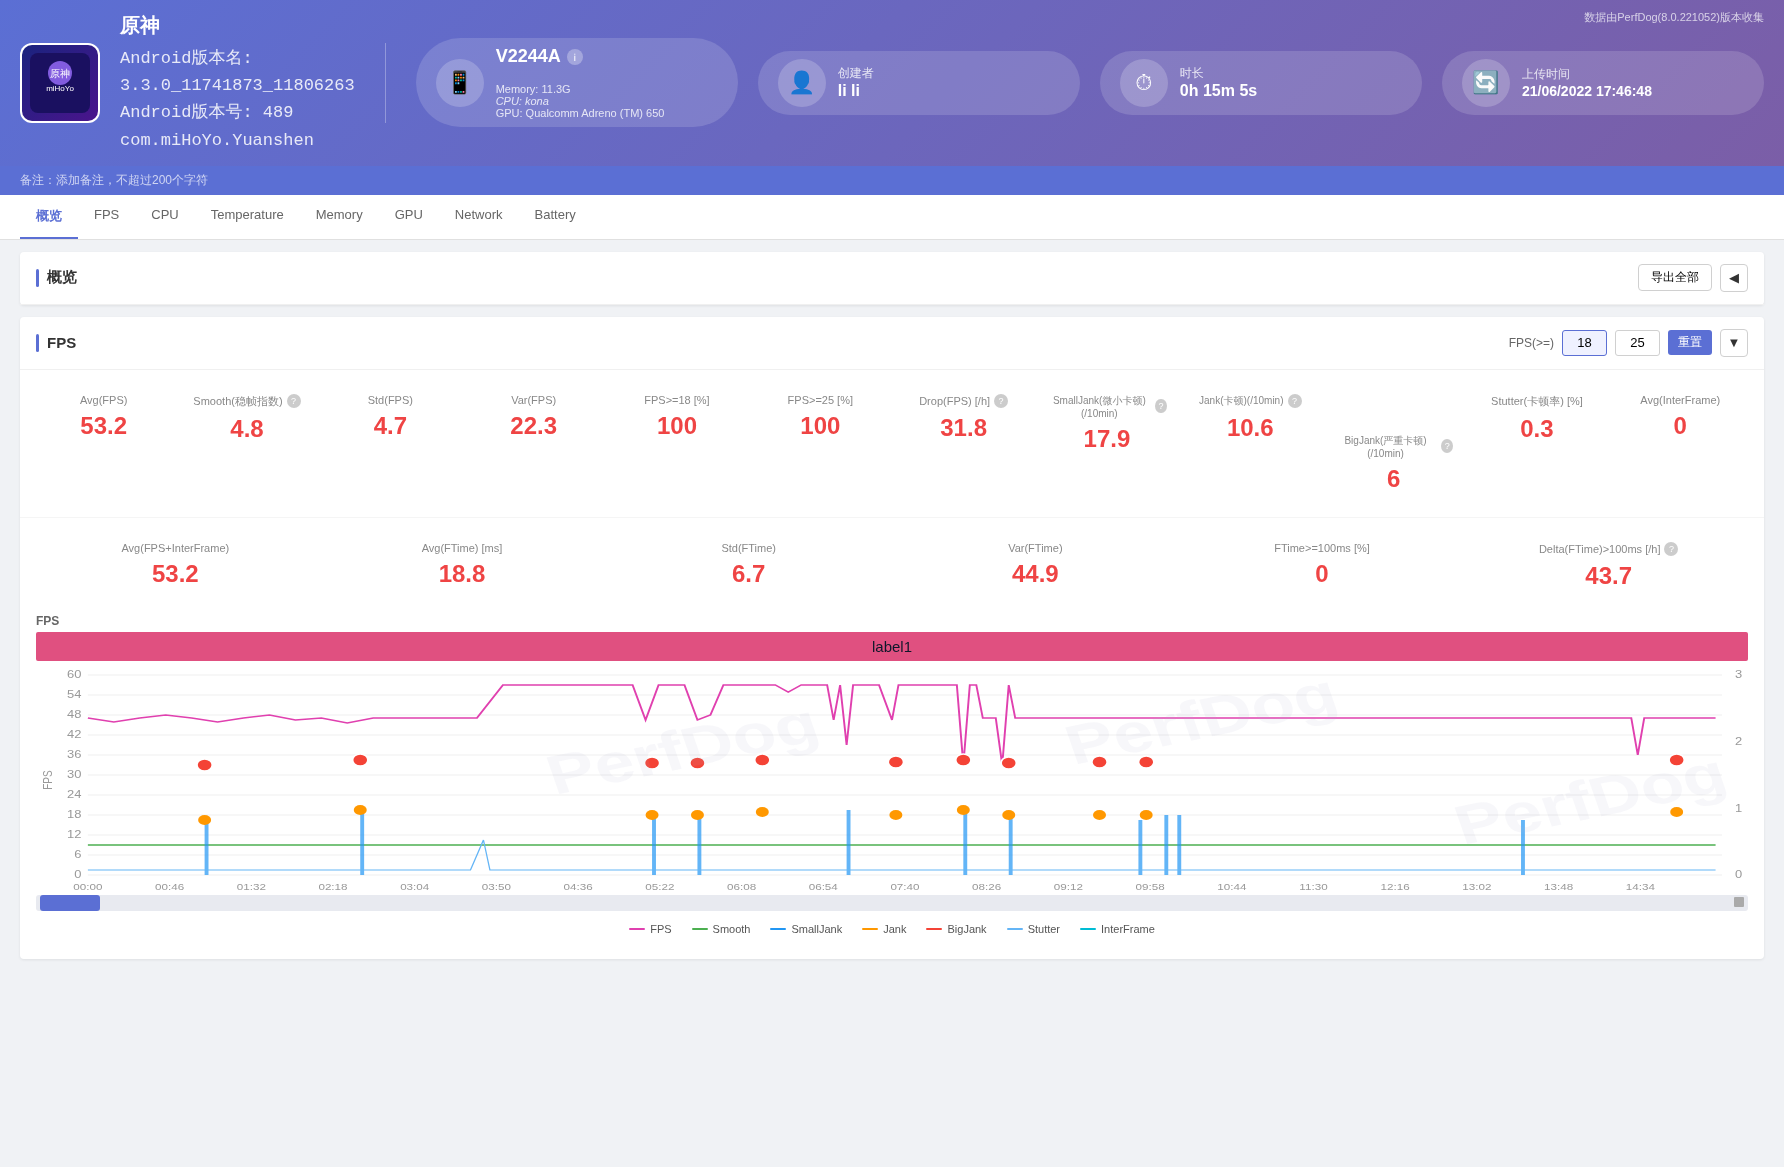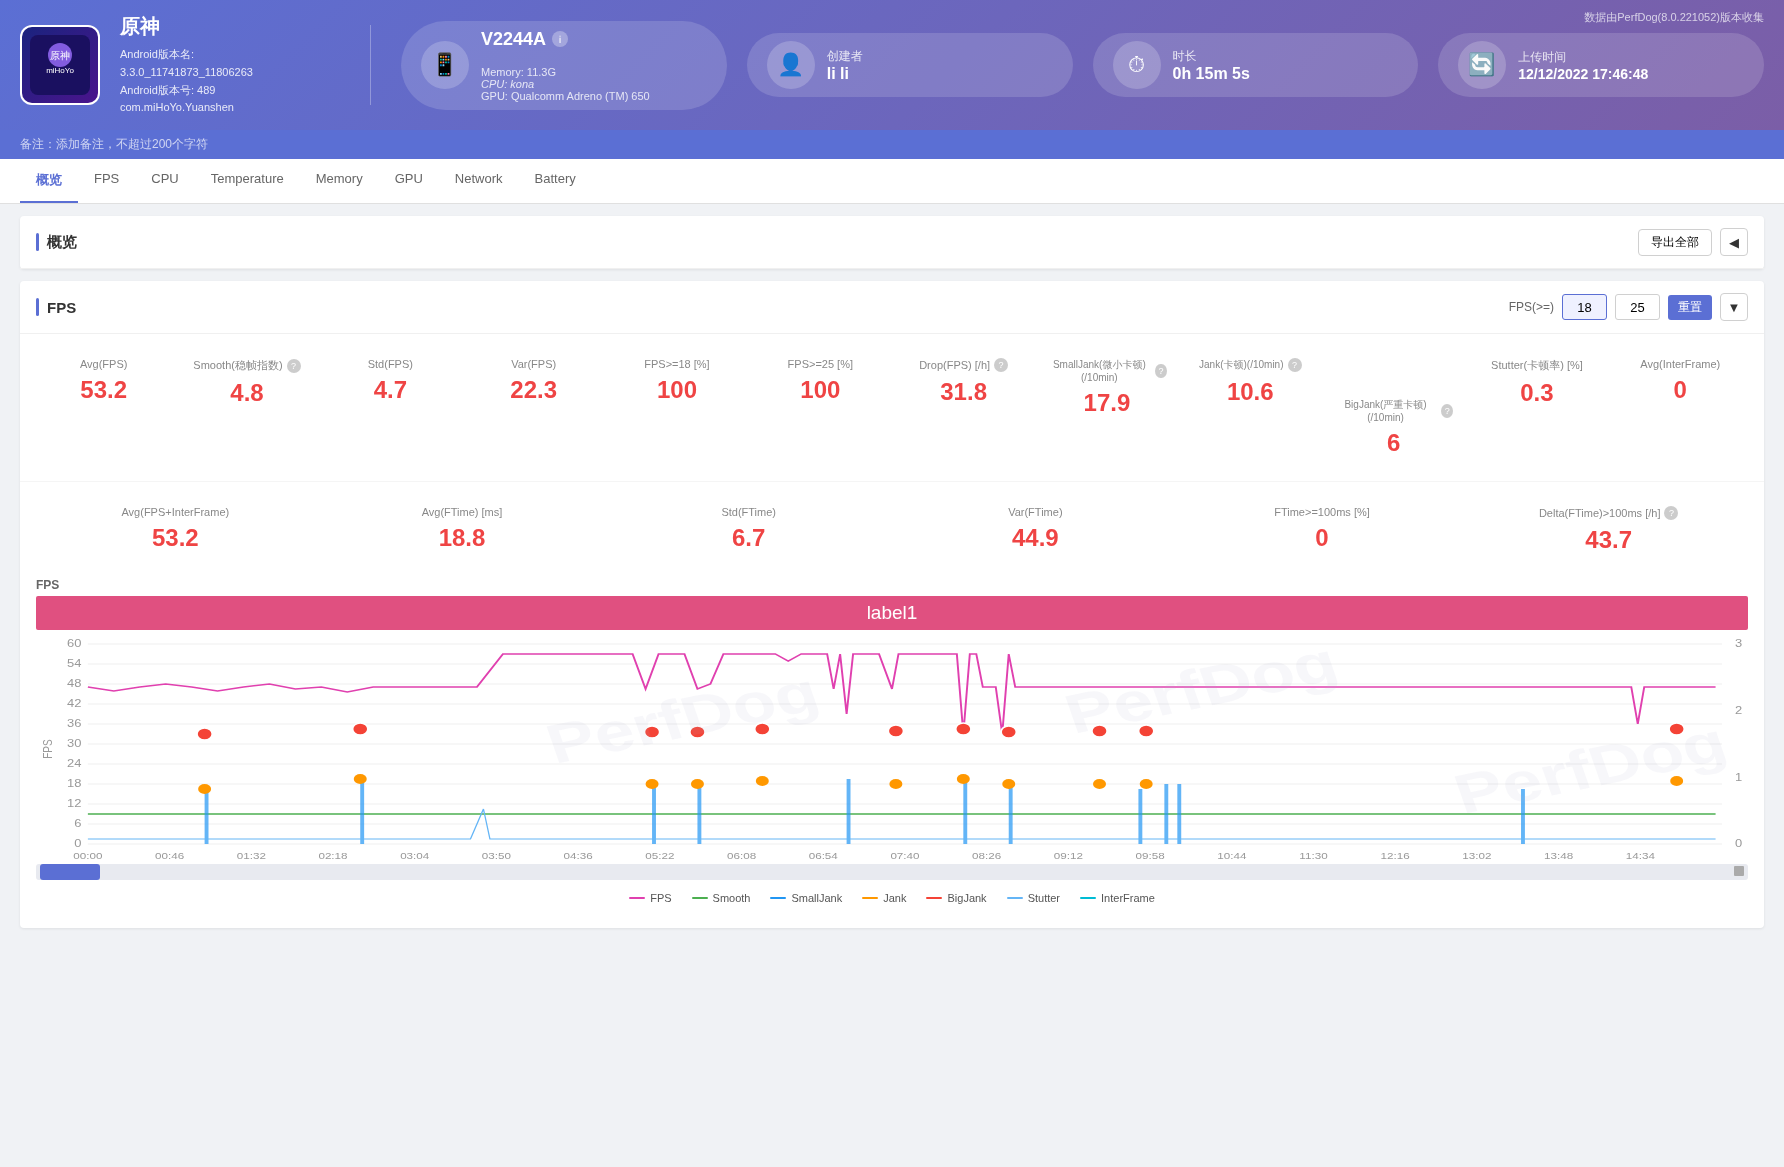--- a/index.html
+++ b/index.html
@@ -4,21 +4,21 @@
   <style>
     * { box-sizing: border-box; margin: 0; padding: 0; }
     body { font-family: 'Microsoft YaHei', Arial, sans-serif; background: #f0f2f5; font-size: 13px; color: #333; }
 
     
     .header { background: linear-gradient(135deg, #5b6fd4 0%, #7b5ea7 100%); color: white; display: flex; align-items: center; padding: 12px 20px; gap: 20px; min-height: 130px; }
     .app-icon { width: 80px; height: 80px; background: #fff; border-radius: 12px; overflow: hidden; display: flex; align-items: center; justify-content: center; flex-shrink: 0; }
     .app-icon-inner { width: 76px; height: 76px; background: linear-gradient(135deg, #1a237e, #4a148c); border-radius: 10px; display: flex; align-items: center; justify-content: center; font-size: 10px; color: #fff; }
     .app-info { flex: 0 0 220px; }
     .app-name { font-size: 20px; font-weight: bold; margin-bottom: 6px; }
-    .app-detail { font-size: 11px; opacity: 0.85; line-height: 1.6; }
+    .app-detail { font-size: 17px; opacity: 0.85; line-height: 1.6; font-family: Liberation Mono, monospace; }
     .device-card { background: rgba(255,255,255,0.15); border-radius: 50px; display: flex; align-items: center; padding: 8px 20px; gap: 12px; flex: 1; min-width: 200px; }
     .device-icon { width: 48px; height: 48px; background: rgba(255,255,255,0.2); border-radius: 50%; display: flex; align-items: center; justify-content: center; font-size: 22px; }
 
     
     .note-bar { background: #5b6fd4; padding: 6px 20px; color: rgba(255,255,255,0.7); font-size: 12px; }
 
     
     .nav-bar { background: white; border-bottom: 1px solid #e0e0e0; display: flex; padding: 0 20px; }
     .nav-item { padding: 12px 16px; cursor: pointer; font-size: 13px; color: #666; border-bottom: 2px solid transparent; }
     .nav-item.active { color: #5b6fd4; border-bottom-color: #5b6fd4; font-weight: bold; }
@@ -43,21 +43,21 @@
     .stat-help { width: 14px; height: 14px; background: #ccc; border-radius: 50%; display: inline-flex; align-items: center; justify-content: center; font-size: 9px; color: white; cursor: pointer; }
 
     
     .fps-threshold { display: flex; align-items: center; gap: 8px; font-size: 12px; color: #666; }
     .fps-input { width: 45px; height: 26px; border: 1px solid #d0d0d0; border-radius: 3px; text-align: center; font-size: 13px; }
     .fps-input.active { border-color: #5b6fd4; background: #eff1ff; }
     .btn-reset { background: #5b6fd4; color: white; border: none; padding: 4px 10px; border-radius: 3px; font-size: 12px; cursor: pointer; }
 
     
     .chart-area { padding: 0 16px 16px; }
-    .chart-label-bar { background: #e05080; color: #ffffff; text-align: center; padding: 6px; font-size: 19px; margin-bottom: 4px; border-radius: 2px; }
+    .chart-label-bar { background: #e05080; color: #0f172a; text-align: center; padding: 6px; font-size: 15px; margin-bottom: 4px; border-radius: 2px; }
 
     
     .chart-scrollbar { height: 16px; background: #e8eaf0; margin: 4px 0; border-radius: 3px; position: relative; }
     .scrollbar-thumb { height: 100%; width: 60px; background: #5b6fd4; border-radius: 3px; position: absolute; left: 4px; }
 
     
     .chart-legend { display: flex; gap: 20px; justify-content: center; padding: 8px 0; flex-wrap: wrap; }
     .legend-item { display: flex; align-items: center; gap: 5px; font-size: 11px; color: #555; }
     .legend-dot { width: 16px; height: 2px; border-radius: 1px; }
     .legend-dot.fps { background: #e040af; }
@@ -128,21 +128,21 @@
     <div>
       <div style="font-size:12px;opacity:0.8;">时长</div>
       <div style="font-size:16px;font-weight:bold;">0h 15m 5s</div>
     </div>
   </div>
 
   <div class="device-card">
     <div class="device-icon">🔄</div>
     <div>
       <div style="font-size:12px;opacity:0.8;">上传时间</div>
-      <div style="font-size:14px;font-weight:bold;">12/12/2022 17:46:48</div>
+      <div style="font-size:14px;font-weight:bold;">21/06/2022 17:46:48</div>
     </div>
   </div>
 </div>
 
 <div class="note-bar">
   <span>备注：添加备注，不超过200个字符</span>
 </div>
 
 <div class="nav-bar">
   <div class="nav-item active">概览</div>

